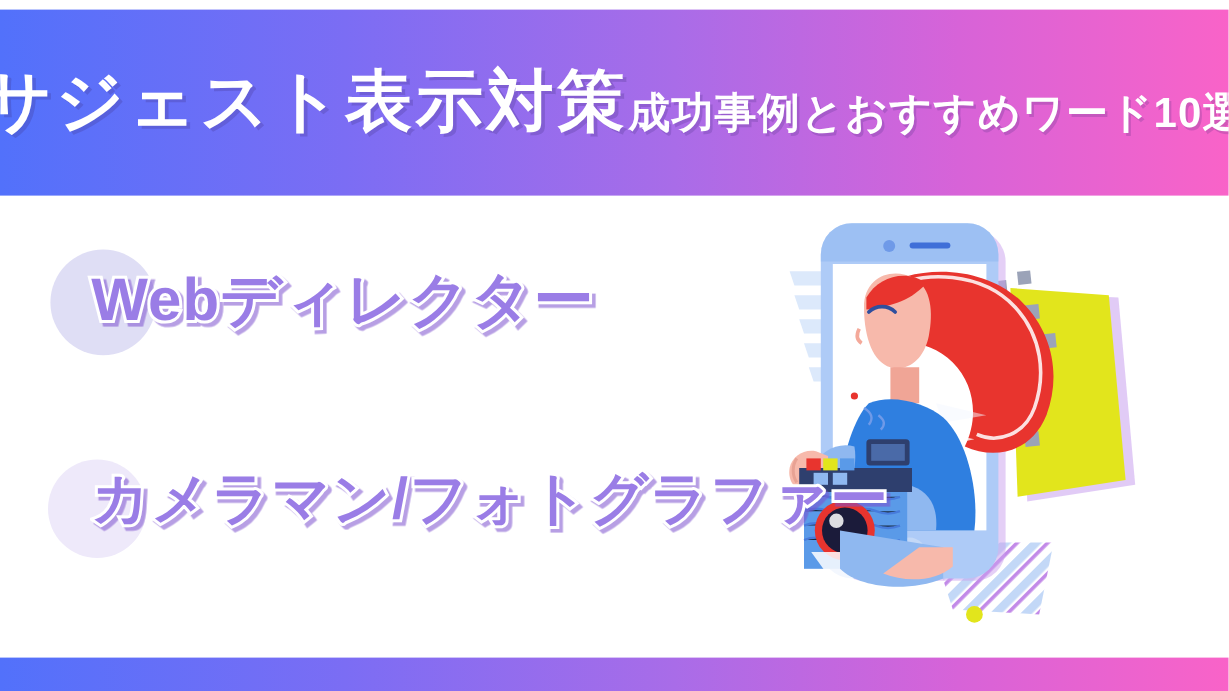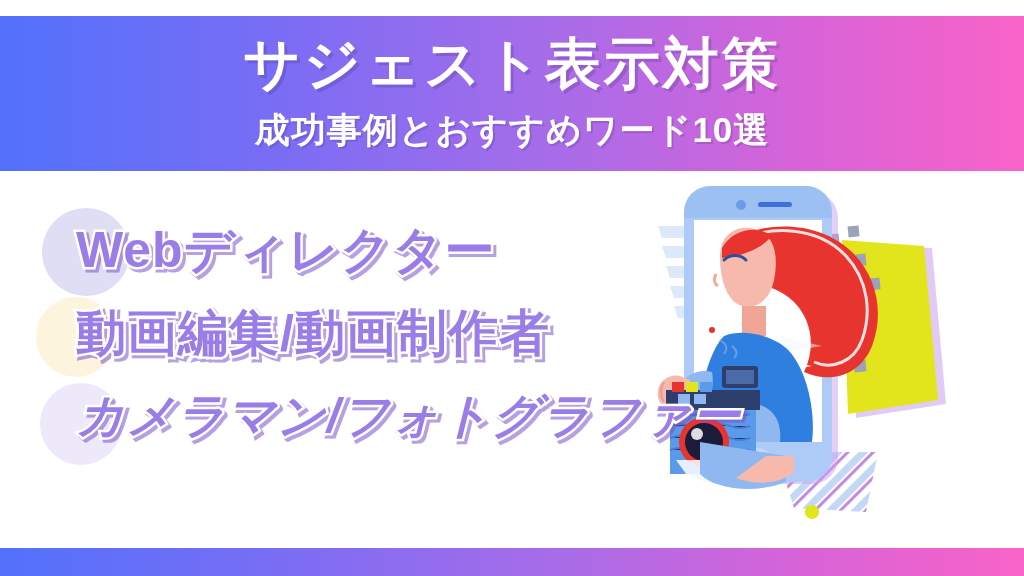--- a/index.html
+++ b/index.html
@@ -11,24 +11,24 @@
   }
   #slide {
     position:relative;
     width:1024px; height:576px;
     background:#ffffff;
     overflow:hidden;
   }
 
   
   #header {
-    position:absolute; left:0; top:16px;
+    position:absolute; left:0; top:8px;
     width:1024px; height:155px;
     background:linear-gradient(90deg,#5271fb 0%,#7b6df4 28%,#a96ce8 55%,#d763d8 78%,#f963c8 100%);
-    display:flex; flex-direction:column;
+    display:flex; flex-direction:row;
     align-items:center; justify-content:center;
     z-index:5;
   }
   #title {
     color:#ffffff;
     font-size:56px;
     font-weight:bold;
     letter-spacing:3px;
     line-height:1.02;
     white-space:nowrap;
@@ -82,21 +82,21 @@
     font-size:50px;
     font-weight:bold;
     letter-spacing:1px;
     white-space:nowrap;
     color:#9a7de6;
     z-index:2;
     -webkit-text-stroke:5px #ffffff;
     paint-order:stroke fill;
     filter:drop-shadow(3px 3px 0 rgba(124,80,205,0.55));
   }
-  .row.r2 .row-text { font-size:48px;font-style:italic; }
+  .row.r2 .row-text { font-size:48px; }
 
   
   #illo {
     position:absolute;
     left:616px; top:160px;
     width:400px; height:380px;
     z-index:3;
   }
   #illo svg { display:block; width:400px; height:380px; }
 </style>
@@ -227,24 +227,20 @@
     </svg>
   </div>
 
   <div id="list">
 
     <div class="row r0">
       <div class="blob b0" style="background: rgb(223, 222, 245);"></div>
       <div class="row-text">Webディレクター</div>
     </div>
 
-    <div class="row r1">
-      <div class="blob b1" style="background: rgb(252, 244, 220);"></div>
-      <div class="row-text">動画編集/動画制作者</div>
-    </div>
 
     <div class="row r2">
       <div class="blob b2" style="background: rgb(238, 233, 250);"></div>
       <div class="row-text">カメラマン/フォトグラファー</div>
     </div>
 
   </div>
 
   <div id="footer"></div>
 

